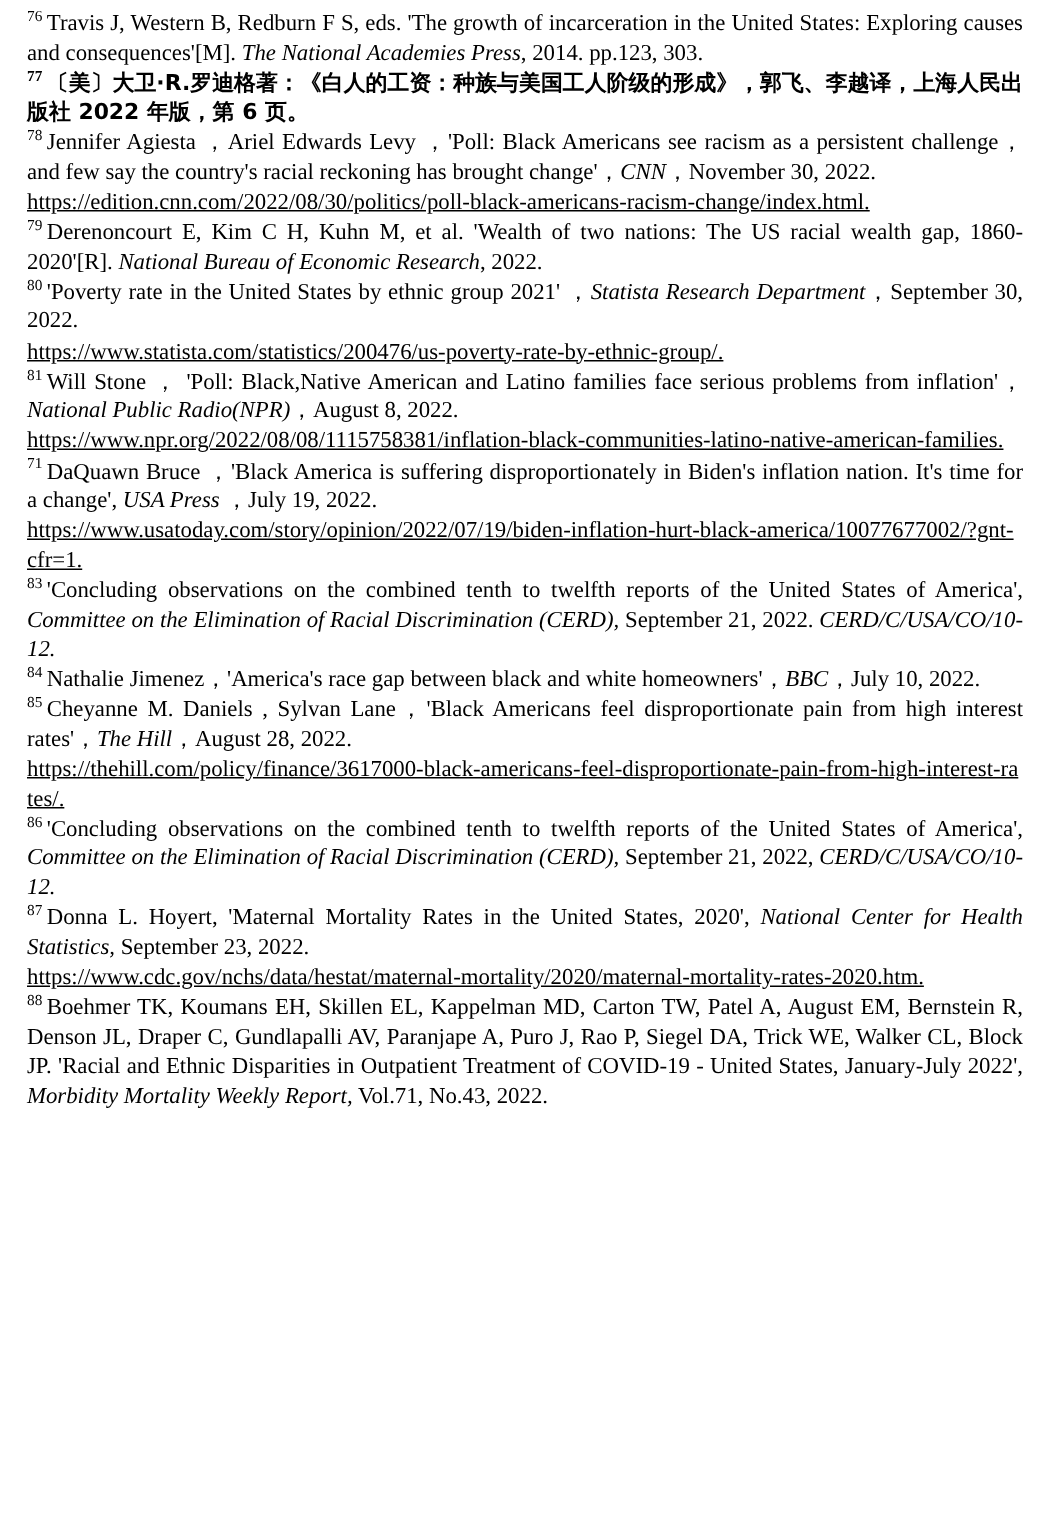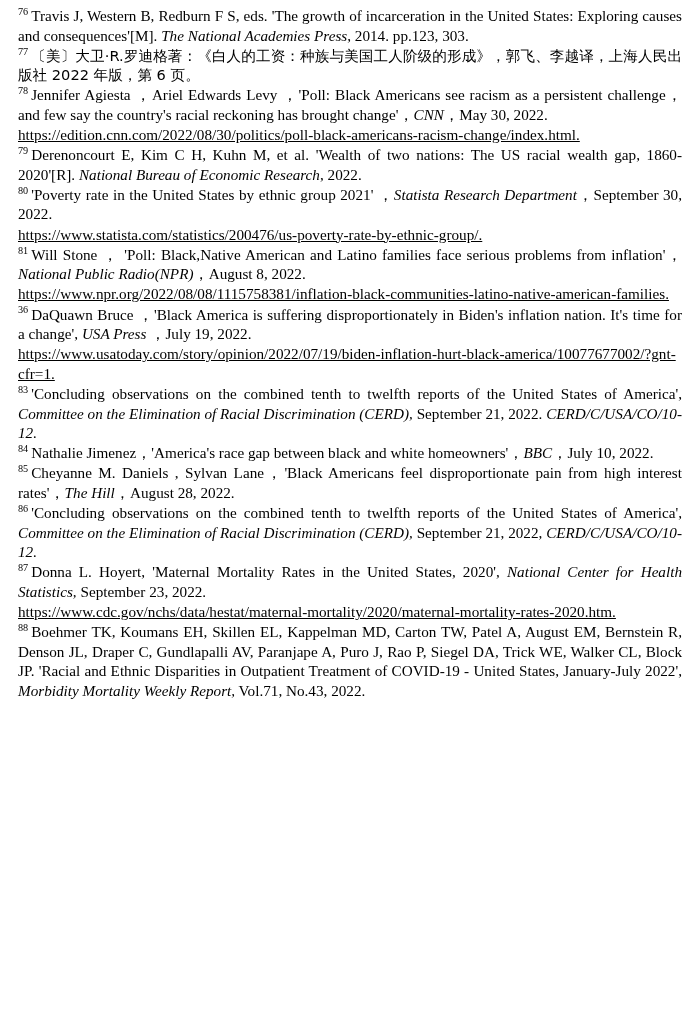--- a/index.html
+++ b/index.html
@@ -43,46 +43,48 @@
     margin: 0 0 0.5px 0;
     text-align: left;
     word-break: break-all;
     text-decoration: underline;
   }
   .cjk {
     font-family: "DejaVu Sans", "Liberation Sans", sans-serif;
     font-size: 14.6px;
     line-height: 1.34;
     text-align: justify;
+    font-weight: bold;
   }
   .cjk .marker {
     font-family: "Liberation Serif", serif;
     vertical-align: super;
     font-size: 10.2px;
     line-height: 0;
     margin-right: 3px;
   }
 </style>
 </head>
 <body>
 
 <div id="page">
   <div id="notes-container">
       <p class="note"><span class="marker">76</span><span>Travis J, Western B, Redburn F S, eds. 'The growth of incarceration in the United States: Exploring causes and consequences'[M]. </span><span class="ital">The National Academies Press</span><span>, 2014. pp.123, 303.</span></p>
       <p class="note cjk"><span class="marker">77</span><span>〔美〕大卫·R.罗迪格著：《白人的工资：种族与美国工人阶级的形成》，郭飞、李越译，上海人民出版社 2022 年版，第 6 页。</span></p>
-      <p class="note"><span class="marker">78</span><span>Jennifer Agiesta ，Ariel Edwards Levy ，'Poll: Black Americans see racism as a persistent challenge，and few say the country's racial reckoning has brought change'，</span><span class="ital">CNN</span><span>，May 30, 2022.</span></p>
+      <p class="note"><span class="marker">78</span><span>Jennifer Agiesta ，Ariel Edwards Levy ，'Poll: Black Americans see racism as a persistent challenge，and few say the country's racial reckoning has brought change'，</span><span class="ital">CNN</span><span>，November 30, 2022.</span></p>
       <p class="url">https://edition.cnn.com/2022/08/30/politics/poll-black-americans-racism-change/index.html.</p>
       <p class="note"><span class="marker">79</span><span>Derenoncourt E, Kim C H, Kuhn M, et al. 'Wealth of two nations: The US racial wealth gap, 1860-2020'[R]. </span><span class="ital">National Bureau of Economic Research</span><span>, 2022.</span></p>
       <p class="note"><span class="marker">80</span><span>'Poverty rate in the United States by ethnic group 2021' ，</span><span class="ital">Statista Research Department</span><span>，September 30, 2022.</span></p>
       <p class="url">https://www.statista.com/statistics/200476/us-poverty-rate-by-ethnic-group/.</p>
       <p class="note"><span class="marker">81</span><span>Will Stone ，  'Poll: Black,Native American and Latino families face serious problems from inflation'，</span><span class="ital">National Public Radio(NPR)</span><span>，August 8, 2022.</span></p>
       <p class="url">https://www.npr.org/2022/08/08/1115758381/inflation-black-communities-latino-native-american-families.</p>
-      <p class="note"><span class="marker">36</span><span>DaQuawn Bruce ，'Black America is suffering disproportionately in Biden's inflation nation. It's time for a change', </span><span class="ital">USA Press</span><span> ，July 19, 2022.</span></p>
+      <p class="note"><span class="marker">71</span><span>DaQuawn Bruce ，'Black America is suffering disproportionately in Biden's inflation nation. It's time for a change', </span><span class="ital">USA Press</span><span> ，July 19, 2022.</span></p>
       <p class="url">https://www.usatoday.com/story/opinion/2022/07/19/biden-inflation-hurt-black-america/10077677002/?gnt-cfr=1.</p>
       <p class="note"><span class="marker">83</span><span>'Concluding observations on the combined tenth to twelfth reports of the United States of America', </span><span class="ital">Committee on the Elimination of Racial Discrimination (CERD),</span><span> September 21, 2022. </span><span class="ital">CERD/C/USA/CO/10-12.</span></p>
       <p class="note"><span class="marker">84</span><span>Nathalie Jimenez，'America's race gap between black and white homeowners'，</span><span class="ital">BBC</span><span>，July 10, 2022.</span></p>
       <p class="note"><span class="marker">85</span><span>Cheyanne M. Daniels , Sylvan Lane，'Black Americans feel disproportionate pain from high interest rates'，</span><span class="ital">The Hill</span><span>，August 28, 2022.</span></p>
+      <p class="url">https://thehill.com/policy/finance/3617000-black-americans-feel-disproportionate-pain-from-high-interest-rates/.</p>
       <p class="note"><span class="marker">86</span><span>'Concluding observations on the combined tenth to twelfth reports of the United States of America', </span><span class="ital">Committee on the Elimination of Racial Discrimination (CERD),</span><span> September 21, 2022, </span><span class="ital">CERD/C/USA/CO/10-12.</span></p>
       <p class="note"><span class="marker">87</span><span>Donna L. Hoyert, 'Maternal Mortality Rates in the United States, 2020', </span><span class="ital">National Center for Health Statistics,</span><span>   September 23, 2022.</span></p>
       <p class="url">https://www.cdc.gov/nchs/data/hestat/maternal-mortality/2020/maternal-mortality-rates-2020.htm.</p>
       <p class="note"><span class="marker">88</span><span>Boehmer TK, Koumans EH, Skillen EL, Kappelman MD, Carton TW, Patel A, August EM, Bernstein R, Denson JL, Draper C, Gundlapalli AV, Paranjape A, Puro J, Rao P, Siegel DA, Trick WE, Walker CL, Block JP. 'Racial and Ethnic Disparities in Outpatient Treatment of COVID-19 - United States, January-July 2022', </span><span class="ital">Morbidity Mortality Weekly Report,</span><span> Vol.71, No.43, 2022.</span></p>
     </div>
 </div>
 
 </body></html>

